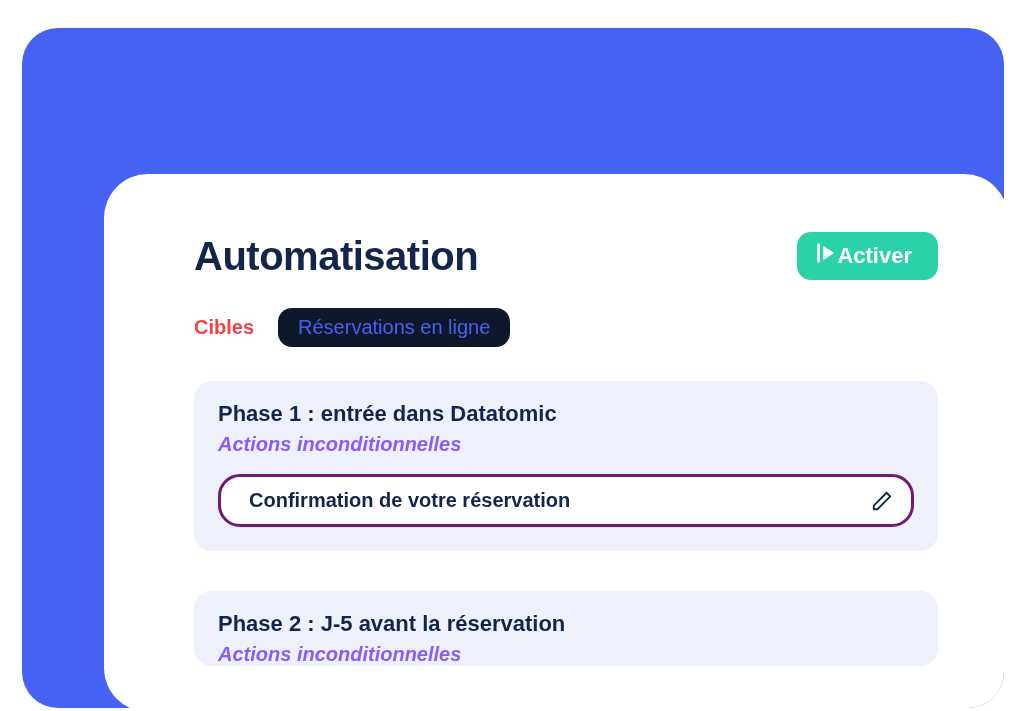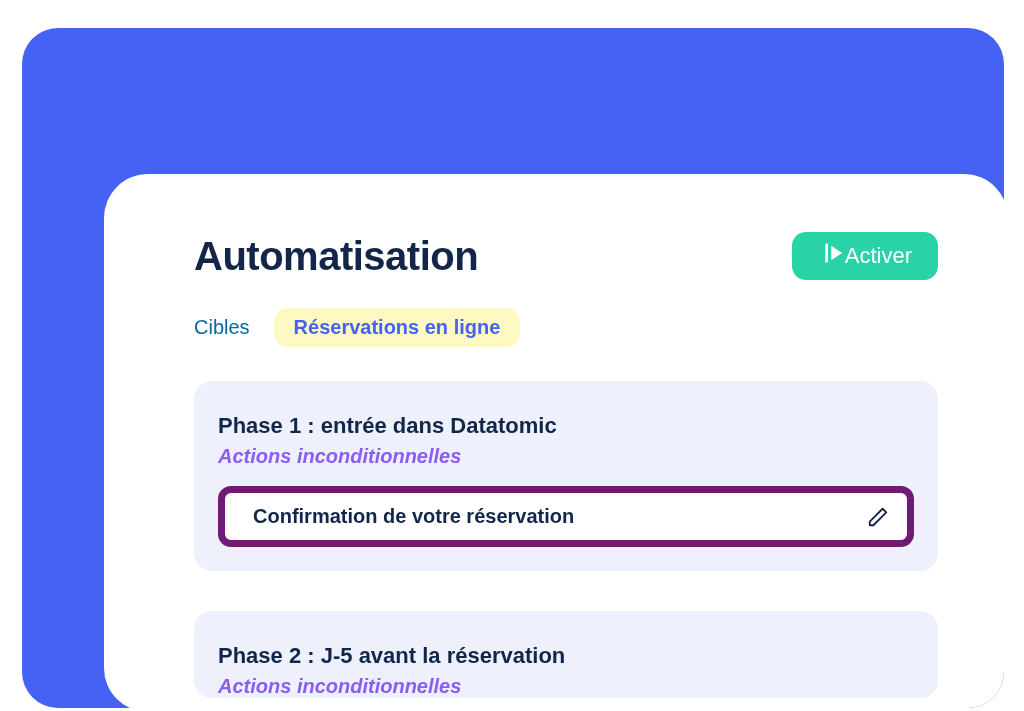--- a/index.html
+++ b/index.html
@@ -39,74 +39,74 @@
     font-weight: 800;
     color: #12264A;
     letter-spacing: -0.5px;
   }
 
   .activate-btn {
     background: #29D2A7;
     color: #fff;
     border: none;
     border-radius: 14px;
-    padding: 10px 26px 10px 31px;
+    padding: 10px 26px 10px 18px;
     font-size: 22px;
-    font-weight: 400;
+    font-weight: 700;
     display: inline-flex;
     align-items: center;
     gap: 0;
     cursor: pointer;
   }
   .activate-btn svg { width: 22px; height: 22px; }
 
   .targets-row {
     display: flex;
     align-items: center;
     gap: 24px;
     margin-bottom: 34px;
     font-size: 20px;
   }
   .targets-label {
-    color: #0369a1;
-    font-weight: 400;
+    color: #ef4444;
+    font-weight: 700;
   }
   .target-chip {
-    background: #fef9c3;
+    background: #0f172a;
     color: #4662F4;
-    font-weight: 700;
+    font-weight: 400;
     padding: 8px 20px;
     border-radius: 14px;
     font-size: 20px;
   }
 
   .phase-card {
     background: #EEF1FB;
     border-radius: 18px;
-    padding: 32px 24px 24px 24px;
+    padding: 20px 24px 24px 24px;
     margin-bottom: 28px;
   }
   .phase-title {
     font-size: 22px;
     font-weight: 800;
     color: #12264A;
     margin-bottom: 6px;
   }
   .phase-sub {
     font-size: 20px;
     font-style: italic;
     color: #8b5cf6;
     font-weight: 600;
     margin-bottom: 18px;
   }
 
   .action-row {
     background: #fff;
-    border: 7px solid #701a75;
-    border-radius: 13px;
+    border: 3px solid #701a75;
+    border-radius: 22px;
     padding: 12px 18px 12px 28px;
     display: flex;
     justify-content: space-between;
     align-items: center;
   }
   .action-label {
     font-size: 20px;
     font-weight: 700;
     color: #12264A;
   }

